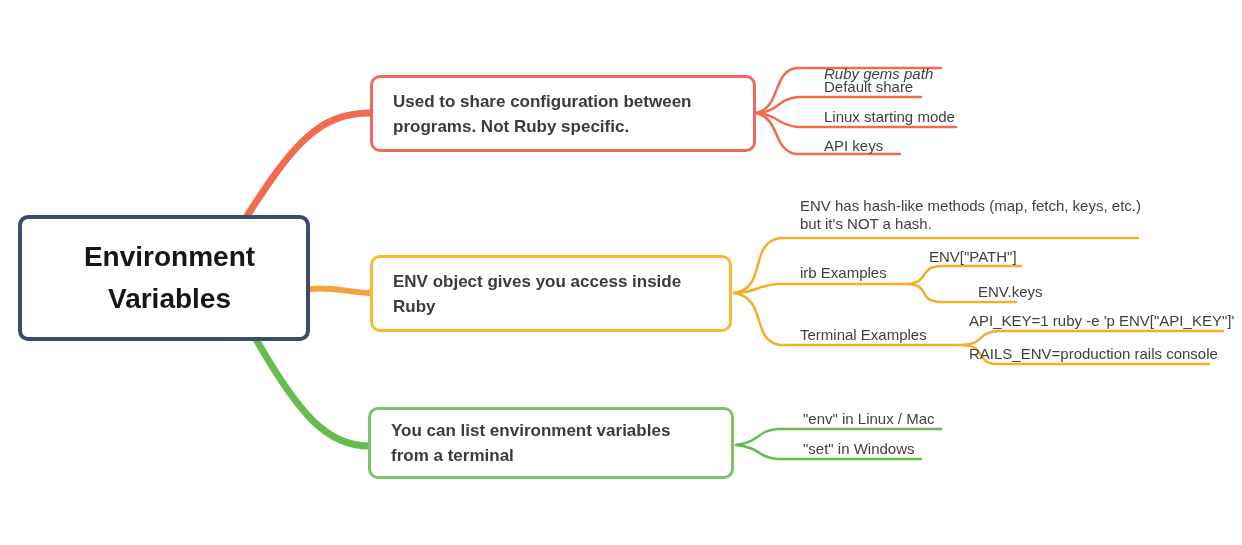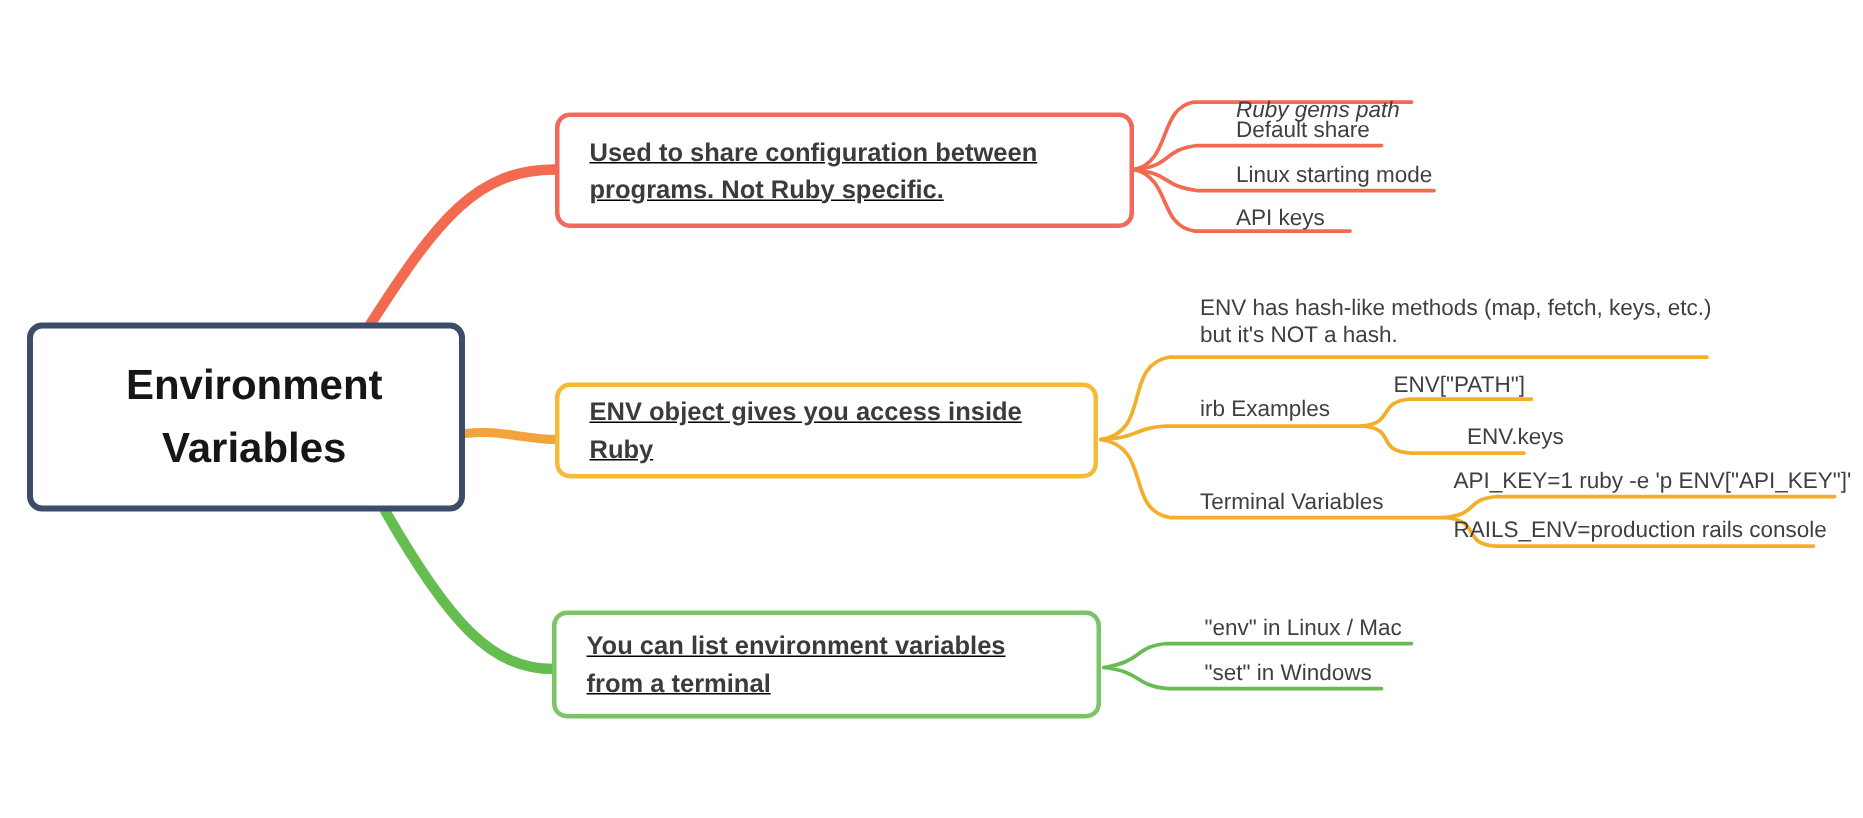--- a/index.html
+++ b/index.html
@@ -12,26 +12,26 @@
 
   .node { position:absolute; background:#ffffff; display:flex; align-items:center; box-sizing:border-box; }
   .node-root {
     left:18px; top:215px; width:292px; height:126px;
     border:4px solid #3C4D6A; border-radius:10px; justify-content:center;padding-left:11px;
   }
   .node-root .t {
     font-size:28px; font-weight:700; color:#161616; line-height:42px;
     text-align:center; white-space:pre-line;
   }
-  .node-l1 { border-radius:10px; padding:16px 20px;text-decoration:underline; }
+  .node-l1 { border-radius:10px; padding:16px 20px; }
   .node-l1 .t {
     font-size:17px; font-weight:700; color:#3B3B3B; line-height:25px; white-space:pre-line;
   }
   .b-red    { left:370px; top:75px;  width:386px; height:77px; border:3px solid #F2695C; }
-  .b-yellow { left:370px; top:255px; width:362px; height:64px; border:3px solid #F7BA36; }
+  .b-yellow { left:370px; top:255px; width:362px; height:77px; border:3px solid #F7BA36; }
   .b-green  { left:368px; top:407px; width:366px; height:72px; border:3px solid #7BC468; }
 
   .leaf { position:absolute; font-size:15px; color:#3F3F3F; white-space:nowrap; line-height:17px; }
   .leaf.multi { white-space:pre-line; line-height:17.5px; }
 
   .watermark { position:absolute; left:1168px; top:524px; font-size:15px; color:#2B2B2B;margin-top:32px; }
 </style>
 </head>
 <body>
 
@@ -81,21 +81,21 @@
   <div class="leaf" style="left:824px; top:65px;font-style:italic;">Ruby gems path</div>
   <div class="leaf" style="left:824px; top:78px;">Default share</div>
   <div class="leaf" style="left:824px; top:108px;">Linux starting mode</div>
   <div class="leaf" style="left:824px; top:137px;">API keys</div>
 
   <div class="leaf multi" style="left:800px; top:197px;">ENV has hash-like methods (map, fetch, keys, etc.)
 but it's NOT a hash.</div>
   <div class="leaf" style="left:800px; top:264px;">irb Examples</div>
   <div class="leaf" style="left:929px; top:248px;">ENV["PATH"]</div>
   <div class="leaf" style="left:978px; top:283px;">ENV.keys</div>
-  <div class="leaf" style="left:800px; top:326px;">Terminal Variables</div>
+  <div class="leaf" style="left:800px; top:326px;">Terminal Examples</div>
   <div class="leaf" style="left:969px; top:312px;">API_KEY=1 ruby -e 'p ENV["API_KEY"]'</div>
   <div class="leaf" style="left:969px; top:345px;">RAILS_ENV=production rails console</div>
 
   <div class="leaf" style="left:803px; top:410px;">"env" in Linux / Mac</div>
   <div class="leaf" style="left:803px; top:440px;">"set" in Windows</div>
 
   <div class="watermark">wsxdn.com</div>
 
 </div>
 

